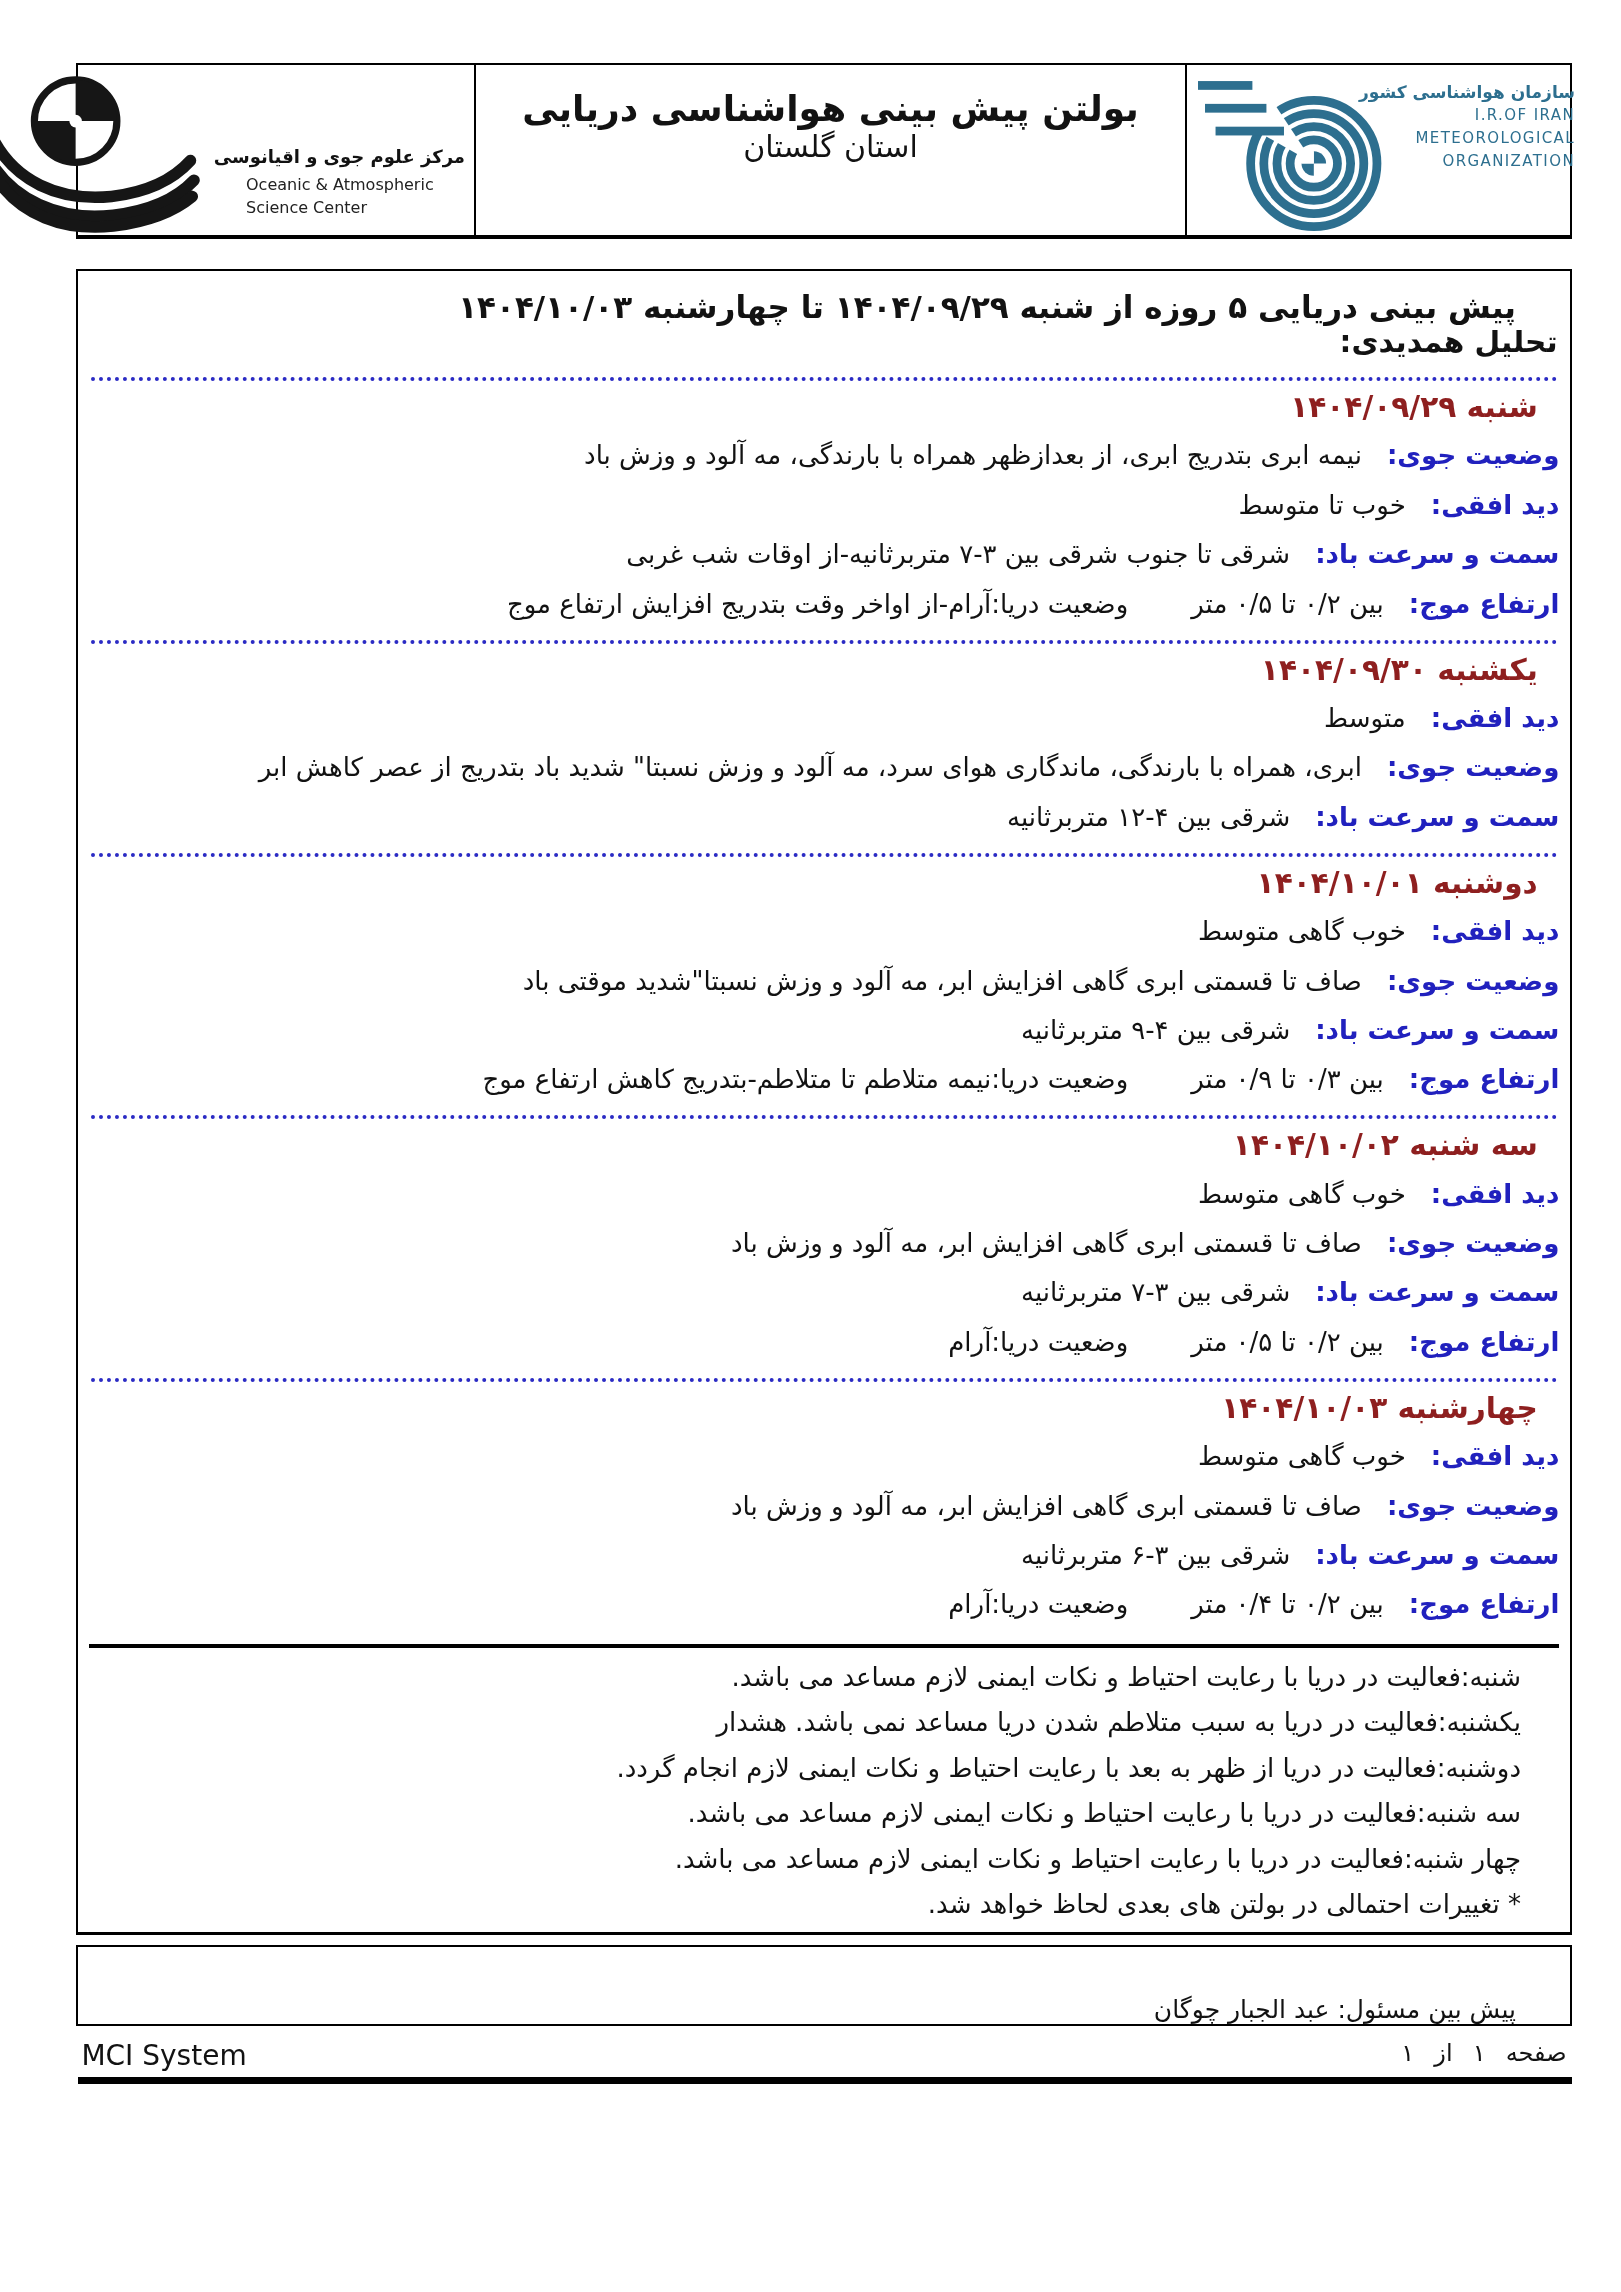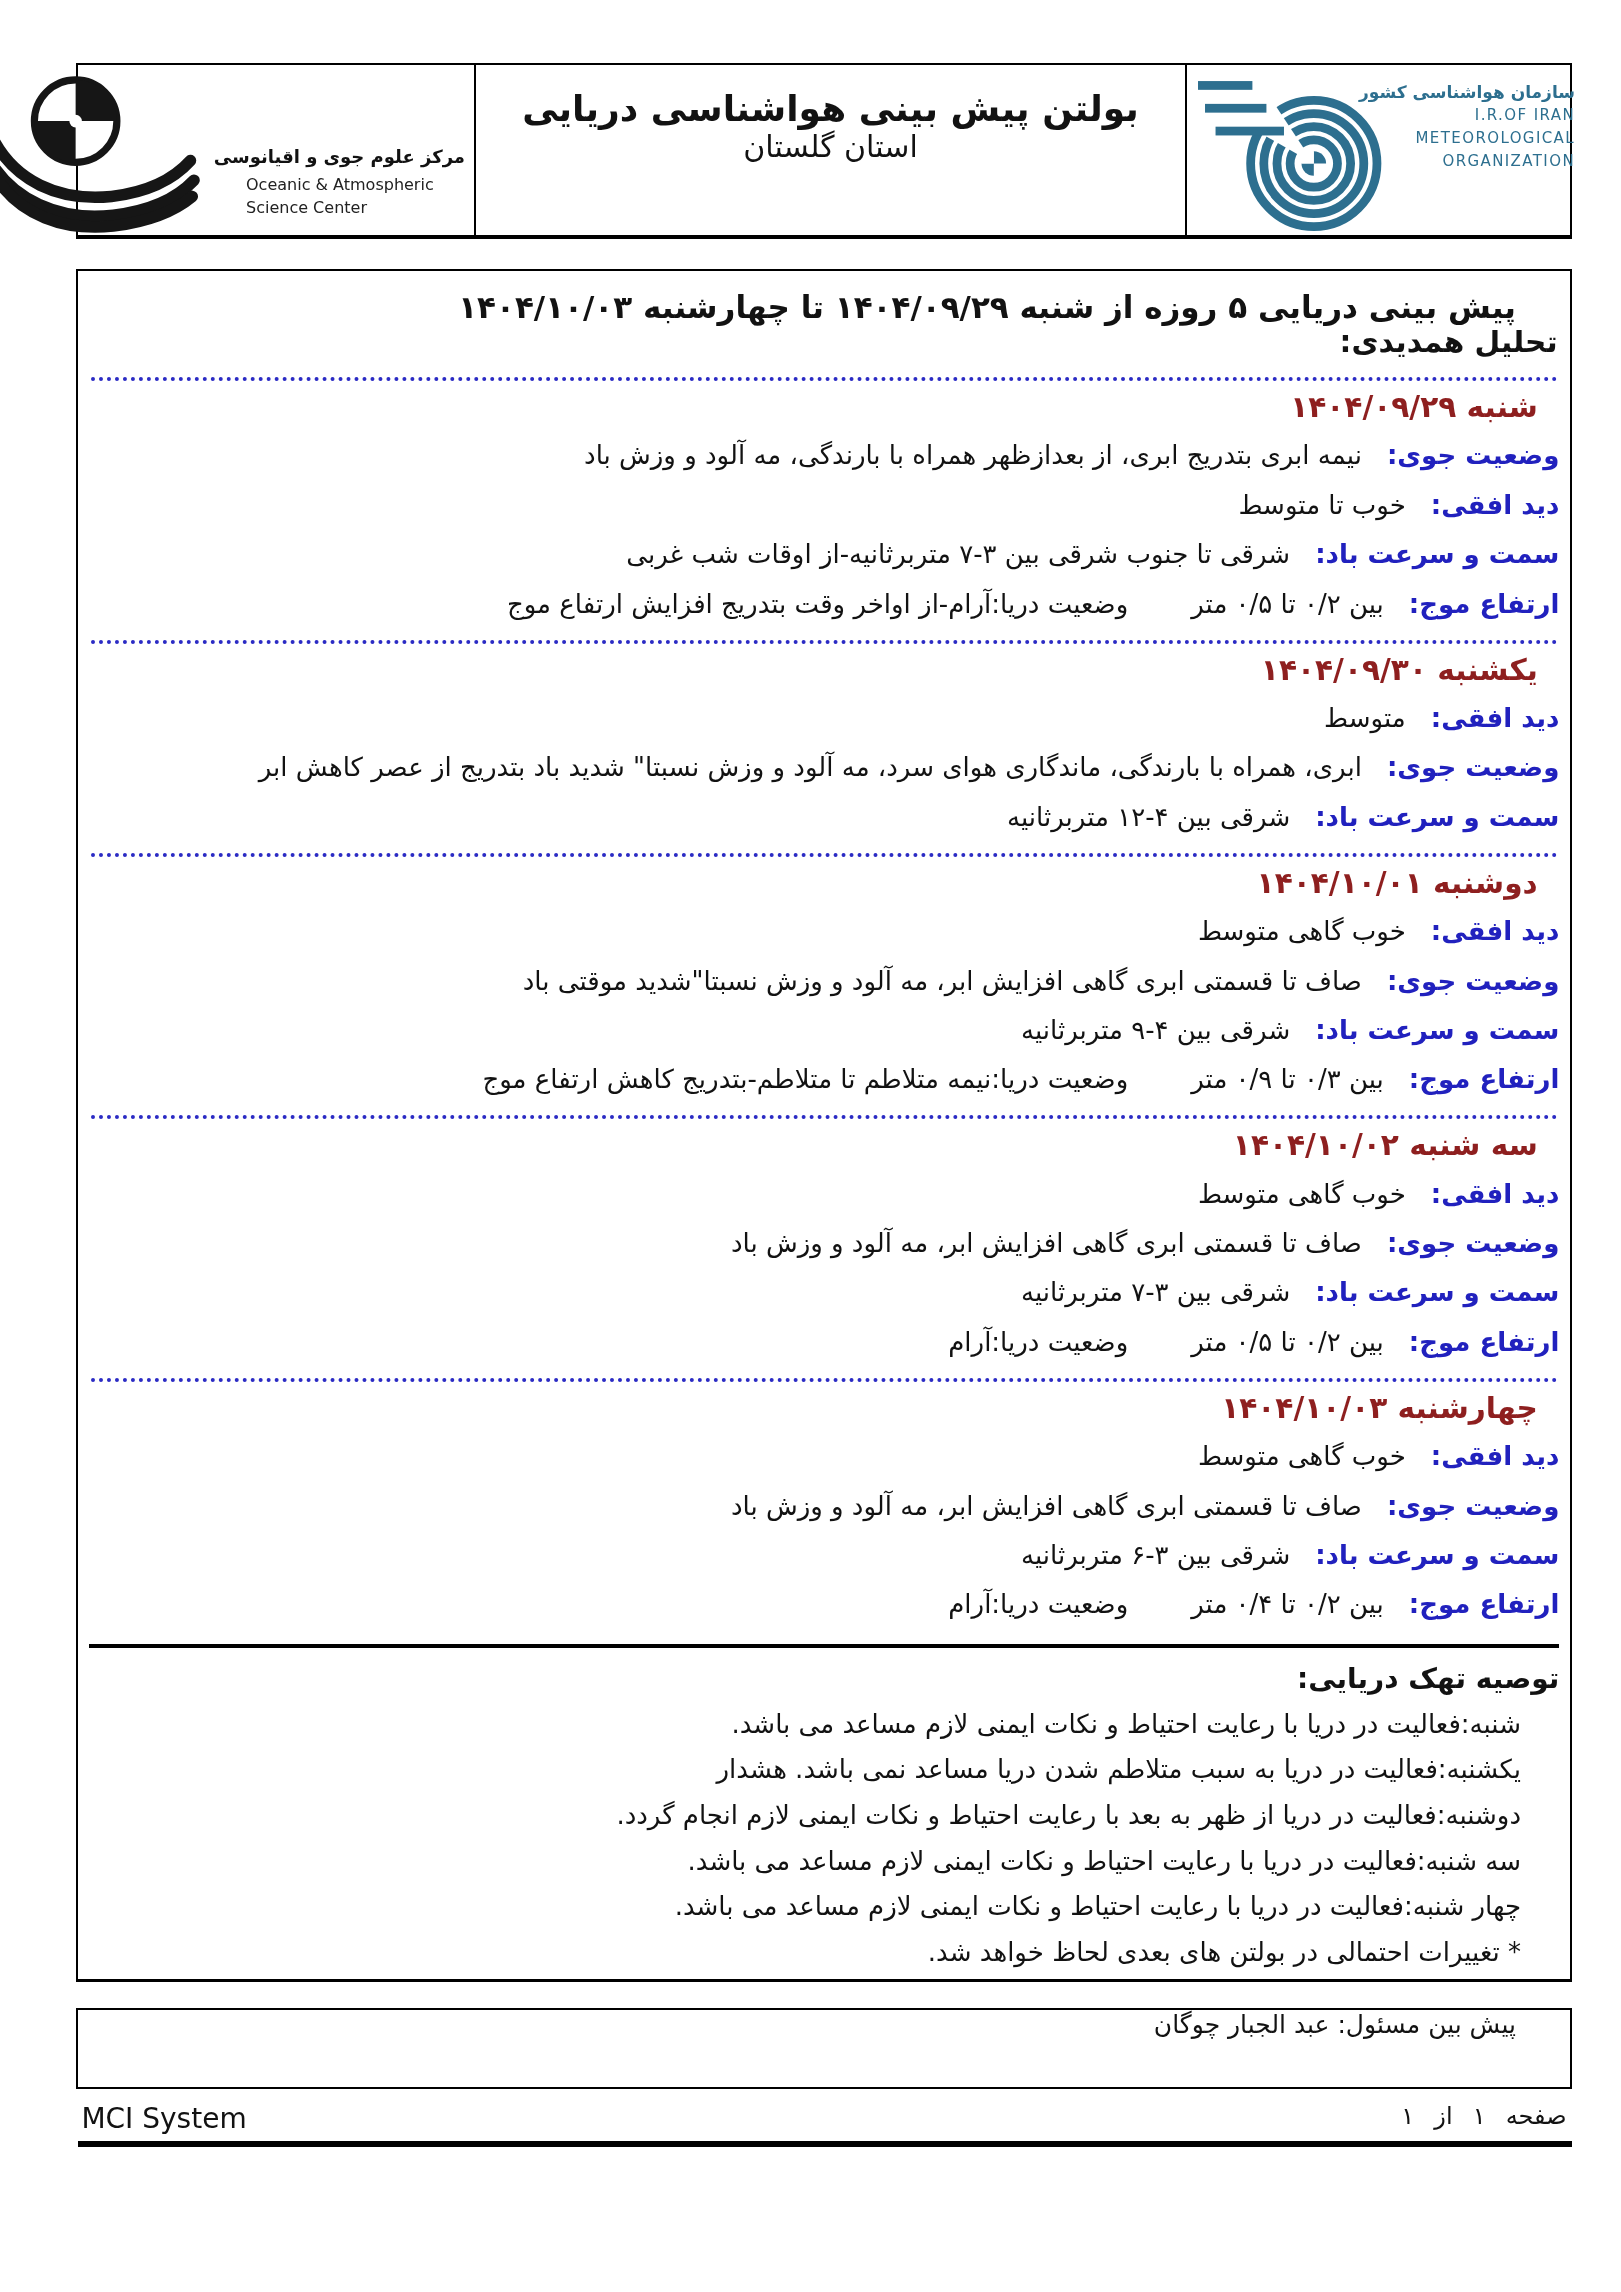--- a/index.html
+++ b/index.html
@@ -35,22 +35,22 @@
   .dotted { border-top:4.5px dotted #2b2bc4; margin:18px 12.5px 0; height:0; }
   .day { padding:9px 10.7px 0 14.3px; }
   .day-date { color:#8e1f1f; font-weight:bold; font-size:29.6px; padding-right:21.5px; }
   .row { margin-top:13.4px; font-size:26px; line-height:36px; }
   .lbl { color:#2121be; font-weight:bold; margin-left:25px; }
   .sea { margin-right:63px; }
   .solid-sep { border-top:4.5px solid #000; margin:21.5px 10.7px 0; height:0; }
   .advice-head { margin-top:14.3px; padding-right:10.7px; font-size:28px; font-weight:bold; }
   .advice-line { margin-top:11.6px; padding:0 49px 0 18px; font-size:26px; line-height:34px; }
   
-  .forecaster-box { border:2.7px solid #000; margin-top:26px; height:81px; box-sizing:border-box;
-    display:flex; align-items:flex-start; padding-right:54px; font-size:25px;padding-left:28px; }
+  .forecaster-box { border:2.7px solid #000; margin-top:10px; height:81px; box-sizing:border-box;
+    display:flex; align-items:flex-end; padding-right:54px; font-size:25px;padding-left:28px; }
   .footer-row { display:flex; justify-content:space-between; align-items:flex-end; margin-top:12.5px; padding:0 5.4px; }
   .page-num { font-size:24px; word-spacing:12.5px; margin-bottom:5.4px; }
   .mci { direction:ltr; font-size:28px; font-weight:normal; }
   .footer-rule { height:6.3px; background:#000; margin-top:5.4px; margin-left:1.8px; margin-right:0; }
 </style>
 </head>
 <body>
 
 <div class="page">
 
@@ -189,21 +189,20 @@
       <div class="row">
         <span class="lbl">سمت و سرعت باد:</span><span class="val">شرقی بین ۳-۶ متربرثانیه</span>
       </div>
       <div class="row">
         <span class="lbl">ارتفاع موج:</span><span class="val">بین ۰/۲ تا ۰/۴ متر</span><span class="val sea">وضعیت دریا:آرام</span>
       </div>
     </section>
 
     <div class="solid-sep"></div>
 
-    <div class="advice-head">توصیه تهک دریایی:</div>
     <div class="advice-line">شنبه:فعالیت در دریا با رعایت احتیاط و نکات ایمنی لازم مساعد می باشد.</div>
     <div class="advice-line">یکشنبه:فعالیت در دریا  به سبب  متلاطم شدن دریا مساعد نمی باشد. هشدار</div>
     <div class="advice-line">دوشنبه:فعالیت در دریا  از ظهر به بعد با رعایت احتیاط و نکات ایمنی لازم انجام گردد.</div>
     <div class="advice-line">سه شنبه:فعالیت در دریا با رعایت احتیاط و نکات ایمنی لازم مساعد می باشد.</div>
     <div class="advice-line">چهار شنبه:فعالیت در دریا با رعایت احتیاط و نکات ایمنی لازم مساعد می باشد.</div>
     <div class="advice-line">* تغییرات احتمالی در بولتن های بعدی لحاظ خواهد شد.</div>
   </div>
 
   <div class="forecaster-box">
     <span>پیش بین مسئول:  عبد الجبار چوگان</span>

